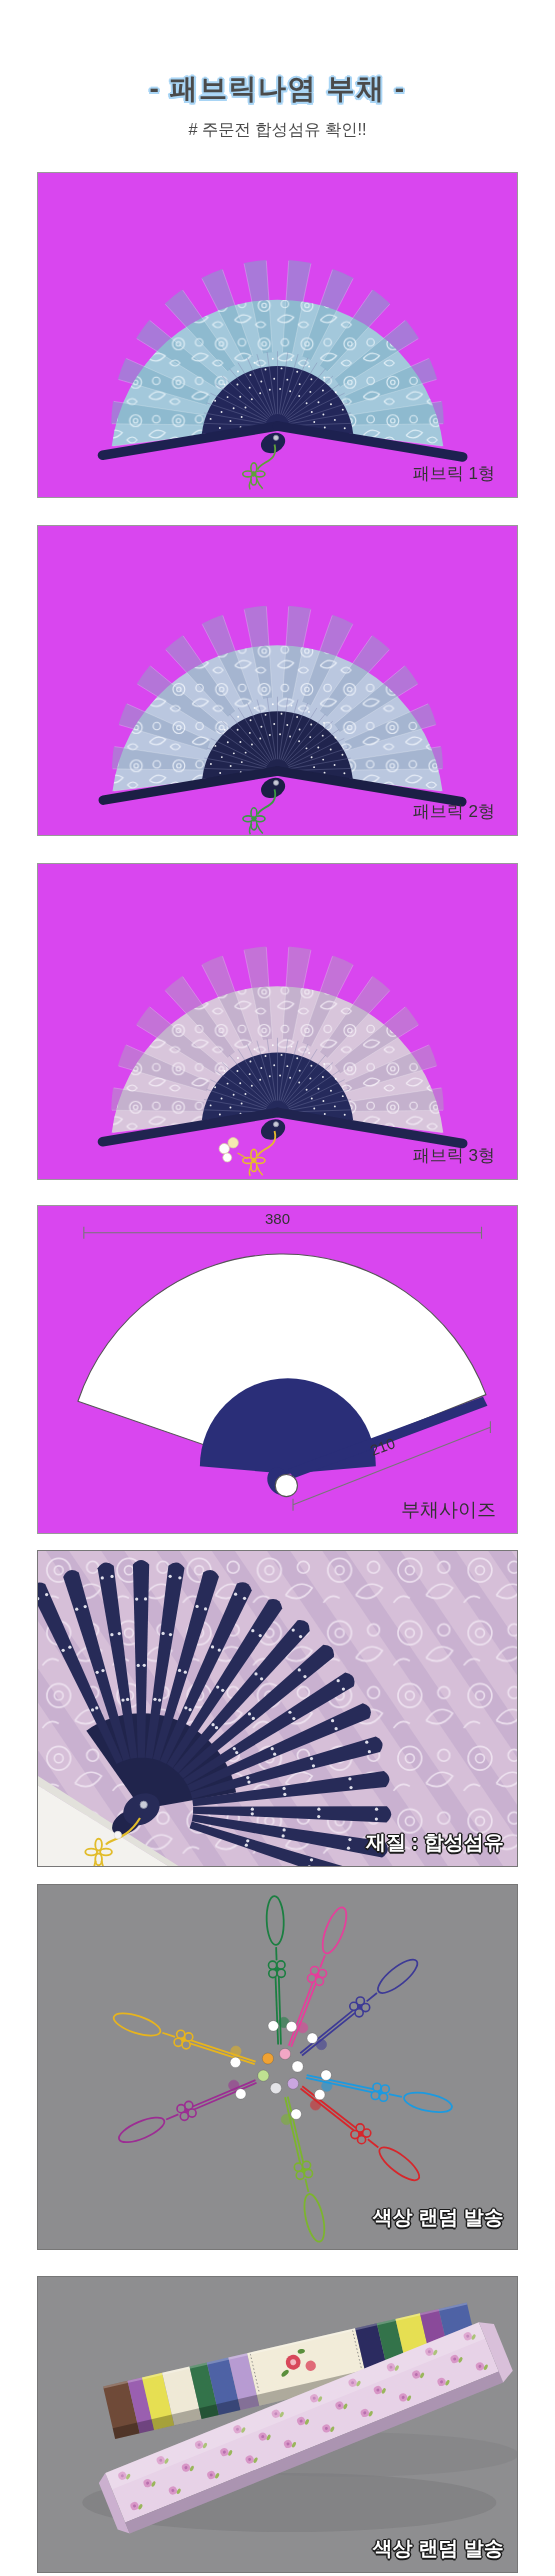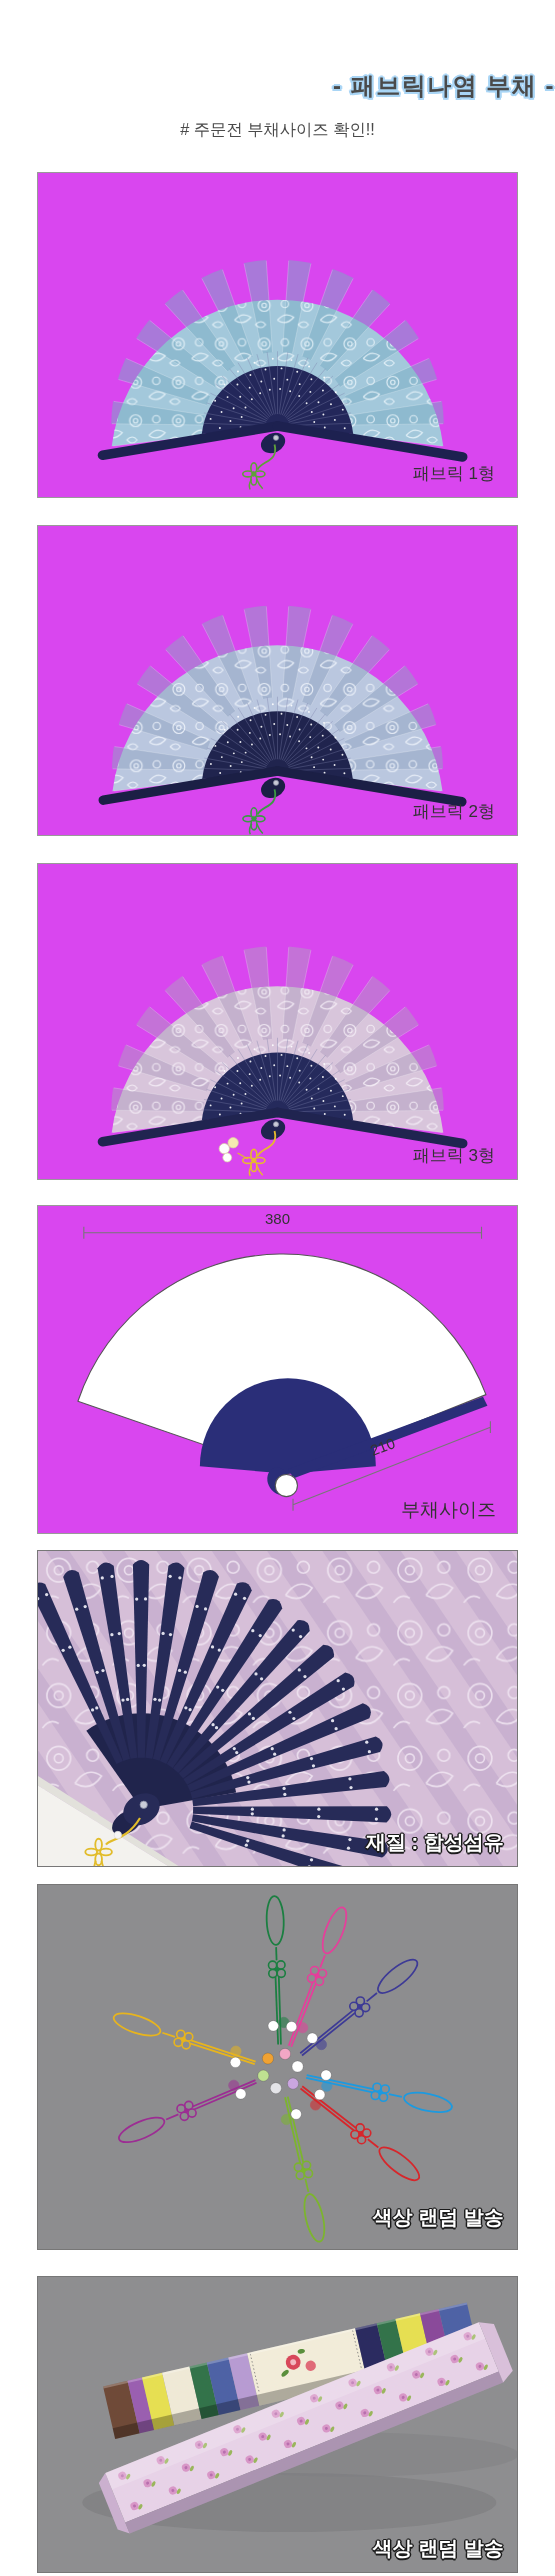--- a/index.html
+++ b/index.html
@@ -1,19 +1,19 @@
 <!DOCTYPE html>
 <html style="font-size:12px"><head>
 <meta charset="utf-8">
 <style>
   html,body{margin:0;padding:0;background:#fff;}
   .page{position:relative;width:555px;height:2576px;background:#fff;overflow:hidden;
         font-family:"Liberation Sans","DejaVu Sans",sans-serif;}
-  .title{position:absolute;top:70px;left:0;width:100%;text-align:right;
-         font-size:24px;font-weight:bold;letter-spacing:1.5px;color:#4a4a4a;}
+  .title{position:absolute;top:70px;left:0;width:100%;text-align:center;
+         font-size:28px;font-weight:bold;letter-spacing:1.5px;color:#4a4a4a;}
   .subtitle{position:absolute;top:119px;left:0;width:100%;text-align:center;
             font-size:16.3px;color:#4a4a4a;}
   .box{position:absolute;left:37px;width:481px;background:#d946ef;
        border:0.7px solid #999;box-sizing:border-box;}
   .box.photo{border-color:#777;}
   .b1{top:172px;height:326px}
   .b2{top:525px;height:311px}
   .b3{top:863px;height:317px}
   .b4{top:1205px;height:329px}
   .b5{top:1550px;height:317px}
@@ -29,21 +29,21 @@
   .d380{position:absolute;top:4.4px;left:0;width:100%;text-align:center;font-size:15px;color:#333;}
   .d210{position:absolute;left:332px;top:232px;font-size:15px;color:#333;
         transform:rotate(-21deg);}
 </style>
 </head>
 <body>
 
 <div class="page">
 
   <div class="title" id="title" style="text-shadow: rgb(169, 213, 245) -2.2px 0px 0px, rgb(169, 213, 245) 2.2px 0px 0px, rgb(169, 213, 245) 0px -2.2px 0px, rgb(169, 213, 245) 0px 2.2px 0px, rgb(169, 213, 245) -1.5px -1.5px 0px, rgb(169, 213, 245) 1.5px -1.5px 0px, rgb(169, 213, 245) -1.5px 1.5px 0px, rgb(169, 213, 245) 1.5px 1.5px 0px; color: rgb(74, 74, 74);">- 패브릭나염 부채 -</div>
-  <div class="subtitle" id="subtitle" style="color: rgb(74, 74, 74);"># 주문전 부채사이즈 확인!!</div>
+  <div class="subtitle" id="subtitle" style="color: rgb(74, 74, 74);"># 주문전 합성섬유 확인!!</div>
 
   <section class="box b1">
     <svg id="fan0" viewBox="0 0 648 420" preserveAspectRatio="xMidYMid meet">
         <defs>
           <pattern id="flw0" width="58" height="52" patternUnits="userSpaceOnUse">
             <g stroke="#e4f1f8" fill="none" stroke-width="1.6" opacity="0.9">
               <circle cx="16" cy="14" r="8"></circle>
               <circle cx="16" cy="14" r="3"></circle>
               <path d="M34 34 q10 -12 22 -4 q-10 12 -22 4"></path>
               <circle cx="44" cy="12" r="5"></circle>

